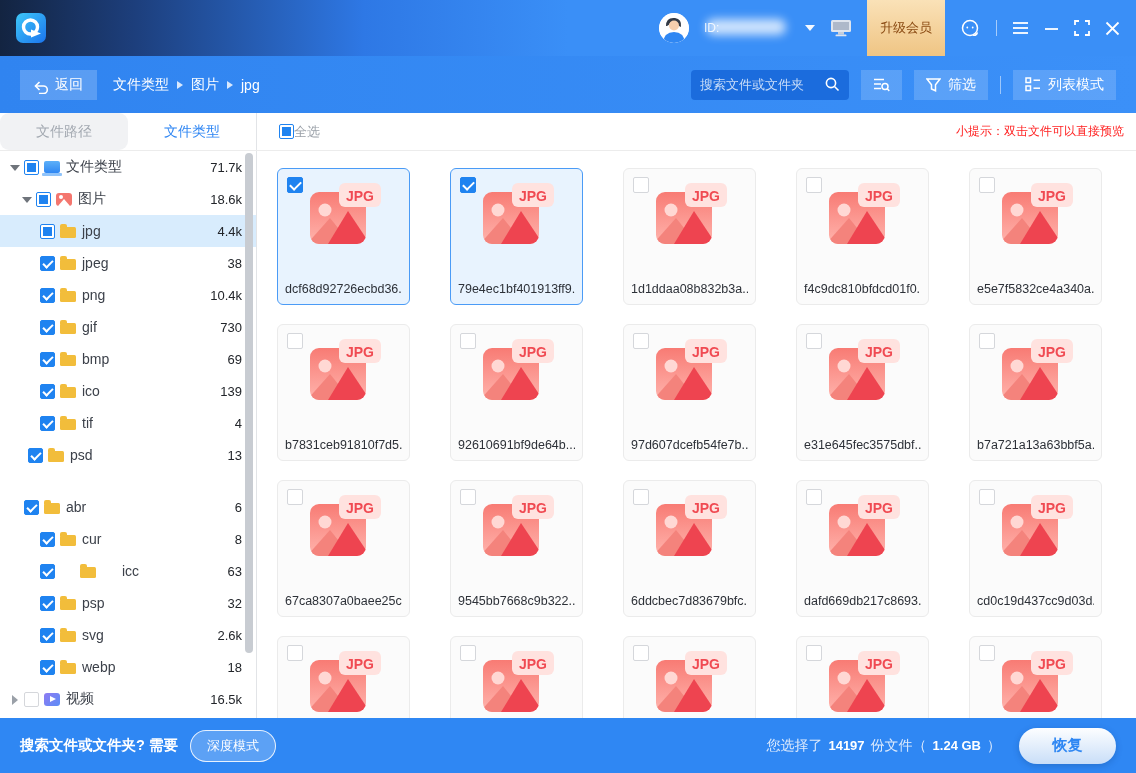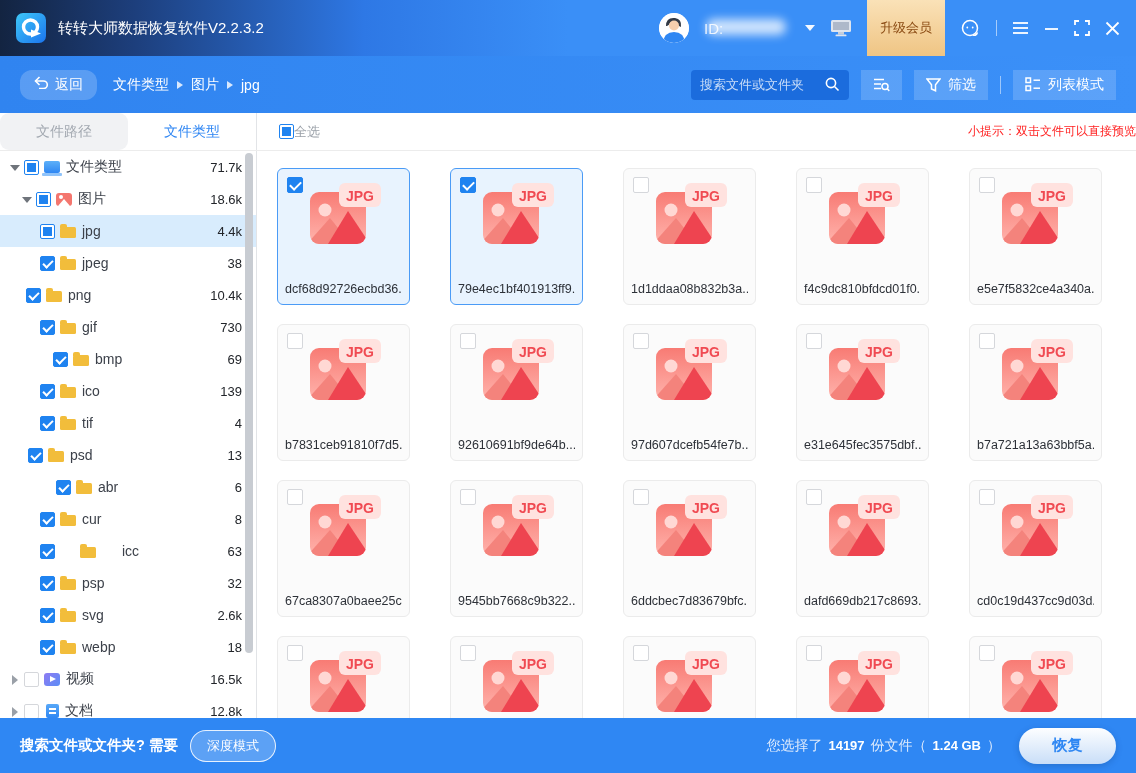--- a/index.html
+++ b/index.html
@@ -8,35 +8,35 @@
   .app { width:1136px; height:773px; display:flex; flex-direction:column; position:relative; }
 
   
   .titlebar { height:56px; flex:0 0 56px; display:flex; align-items:center; padding:0 16px;
     background:linear-gradient(90deg,#132441 0%,#1d3f7d 12%,#2e78e5 32%,#3a8ff7 50%,#3a8ff7 100%); }
   .logo { width:30px; height:30px; flex:0 0 30px; }
   .app-title { color:#fff; font-size:15px; margin-left:12px; }
   .tb-right { margin-left:auto; display:flex; align-items:center; gap:15px; }
   .avatar { width:30px; height:30px; border-radius:50%; overflow:hidden; background:#fff; }
   .id-wrap { position:relative; display:flex; align-items:center; width:86px; height:18px; }
-  .id-label { color:rgba(255,255,255,.85); font-size:15px; }
+  .id-label { color:rgba(255,255,255,.85); font-size:12px; }
   .id-blur { position:absolute; left:2px; top:0; width:80px; height:16px; background:rgba(255,255,255,.75);
     border-radius:8px; filter:blur(5px); }
   .caret { width:0; height:0; border-left:5px solid transparent; border-right:5px solid transparent;
     border-top:6px solid #ffffff; opacity:.95; }
   .upgrade-btn { background:linear-gradient(180deg,#fbe4bc,#eec27f); color:#8a4a12; font-size:13px;
     border:none; border-radius:0; padding:24px 13px; cursor:pointer; white-space:nowrap; }
   .tb-sep { width:1px; height:16px; background:rgba(255,255,255,.55); }
   .tb-icon { display:flex; align-items:center; justify-content:center; cursor:pointer; }
 
   
   .navbar { height:57px; flex:0 0 57px; background:linear-gradient(90deg,#3084f0,#3b90f8);
     display:flex; align-items:center; padding:0 20px; }
-  .back-btn { display:flex; align-items:flex-start; gap:6px; background:rgba(255,255,255,.2); border:none;
-    color:#fff; font-size:14px; border-radius:12px; padding:6px 14px; cursor:pointer;font-family:Liberation Serif, serif; }
+  .back-btn { display:flex; align-items:flex-end; gap:6px; background:rgba(255,255,255,.2); border:none;
+    color:#fff; font-size:14px; border-radius:0; padding:6px 14px; cursor:pointer;font-family:Liberation Serif, serif; }
   .breadcrumb { display:flex; align-items:center; margin-left:16px; color:#fff; font-size:14px; }
   .crumb { cursor:pointer; }
   .crumb-sep { width:0; height:0; border-top:4px solid transparent; border-bottom:4px solid transparent;
     border-left:6px solid #d8e8fd; margin:0 8px; }
   .nav-right { margin-left:auto; display:flex; align-items:center; gap:12px; }
   .search-box { width:158px; height:30px; background:#1b6cdd; border-radius:4px; display:flex; align-items:center; padding:0 9px; }
   .search-box input { flex:1; min-width:0; background:transparent; border:none; outline:none; color:#fff; font-size:13px;
     font-family:inherit; }
   .search-box input::placeholder { color:#c9ddf8; }
   .nav-btn { height:30px; display:flex; align-items:center; gap:7px; background:rgba(255,255,255,.17);
@@ -45,21 +45,21 @@
 
   
   .header-strip { height:38px; flex:0 0 38px; display:flex; align-items:stretch; background:#fff;
     border-bottom:1px solid #ececec; }
   .side-tabs { width:257px; flex:0 0 257px; display:flex; border-right:1px solid #e2e4e7; }
   .side-tab { flex:1; display:flex; align-items:center; justify-content:center; font-size:14px; cursor:pointer; }
   .side-tab.inactive { background:#f1f2f4; color:#a2a8b0;border-radius:9px; }
   .side-tab.active { background:#fff; color:#2f86f3; }
   .select-all { display:flex; align-items:center; margin-left:22px; cursor:pointer; }
   .select-all-label { color:#9aa0a8; font-size:13px; }
-  .tip { margin-left:auto; margin-right:0; align-self:center; color:#ff2222; font-size:12px; }
+  .tip { margin-left:auto; margin-right:12px; align-self:center; color:#ff2222; font-size:12px; }
 
   
   .cb { width:15px; height:15px; border-radius:2px; position:relative; display:inline-block; flex:0 0 15px; cursor:pointer; }
   .cb.chk { background:#1f83f0; border:1px solid #1f83f0; }
   .cb.chk::after { content:""; position:absolute; left:4px; top:1px; width:4px; height:8px;
     border:solid #fff; border-width:0 2px 2px 0; transform:rotate(45deg); }
   .cb.ind { background:#fff; border:1px solid #1f83f0; }
   .cb.ind::after { content:""; position:absolute; left:2px; top:2px; width:9px; height:9px; background:#1f83f0; }
   .cb.empty { background:#fff; border:1px solid #d5d7db; }
 
@@ -134,21 +134,20 @@
             <linearGradient id="lg" x1="0" y1="0" x2="1" y2="1">
           <stop offset="0" stop-color="#3ec8f8"></stop>
               <stop offset="1" stop-color="#1b74ee"></stop>
             </linearGradient>
           </defs>
         <rect x="0" y="0" width="30" height="30" rx="7" fill="url(#lg)"></rect>
         <circle cx="14.5" cy="14" r="7" fill="none" stroke="#fff" stroke-width="3.4"></circle>
         <polygon points="15,16.5 25,20.5 15,24.5" fill="#fff"></polygon>
       </svg>
     </span>
-    <span class="app-title">转转大师数据恢复软件V2.2.3.2</span>
 
     <div class="tb-right">
       <span class="avatar">
         <svg width="30" height="30" viewBox="0 0 30 30">
           <circle cx="15" cy="15" r="15" fill="#fff"></circle>
           <path d="M7 13 Q7 4 16 5 Q23 6 22 14 L20 13 Q14 12 12 9 Q10 12 8 13 Z" fill="#333a45"></path>
           <circle cx="15" cy="12.5" r="5" fill="#f6cfae"></circle>
           <path d="M4 30 Q5 19 15 19 Q25 19 26 30 Z" fill="#2f87f3"></path>
         </svg>
       </span>
@@ -291,35 +290,35 @@
     <span class="tlabel">jpg</span>
     <span class="tcount">4.4k</span>
   </div>
           <div class="trow" style="padding-left: 40px;">
 
     <span class="cb chk"></span>
     <span class="ticon icon-folder"></span>
     <span class="tlabel">jpeg</span>
     <span class="tcount">38</span>
   </div>
-          <div class="trow" style="padding-left: 26px;">
+          <div class="trow" style="padding-left: 40px;">
 
     <span class="cb chk"></span>
     <span class="ticon icon-folder"></span>
     <span class="tlabel">png</span>
     <span class="tcount">10.4k</span>
   </div>
           <div class="trow" style="padding-left: 40px;">
 
     <span class="cb chk"></span>
     <span class="ticon icon-folder"></span>
     <span class="tlabel">gif</span>
     <span class="tcount">730</span>
   </div>
-          <div class="trow" style="padding-left: 53px;">
+          <div class="trow" style="padding-left: 40px;">
 
     <span class="cb chk"></span>
     <span class="ticon icon-folder"></span>
     <span class="tlabel">bmp</span>
     <span class="tcount">69</span>
   </div>
           <div class="trow" style="padding-left: 40px;">
 
     <span class="cb chk"></span>
     <span class="ticon icon-folder"></span>
@@ -333,21 +332,21 @@
     <span class="tlabel">tif</span>
     <span class="tcount">4</span>
   </div>
           <div class="trow" style="padding-left: 28px;">
 
     <span class="cb chk"></span>
     <span class="ticon icon-folder"></span>
     <span class="tlabel">psd</span>
     <span class="tcount">13</span>
   </div>
-          <div class="trow" style="padding-left: 56px;">
+          <div class="trow" style="padding-left: 24px; margin-top: 20px;">
 
     <span class="cb chk"></span>
     <span class="ticon icon-folder"></span>
     <span class="tlabel">abr</span>
     <span class="tcount">6</span>
   </div>
           <div class="trow" style="padding-left: 40px;">
 
     <span class="cb chk"></span>
     <span class="ticon icon-folder"></span>

